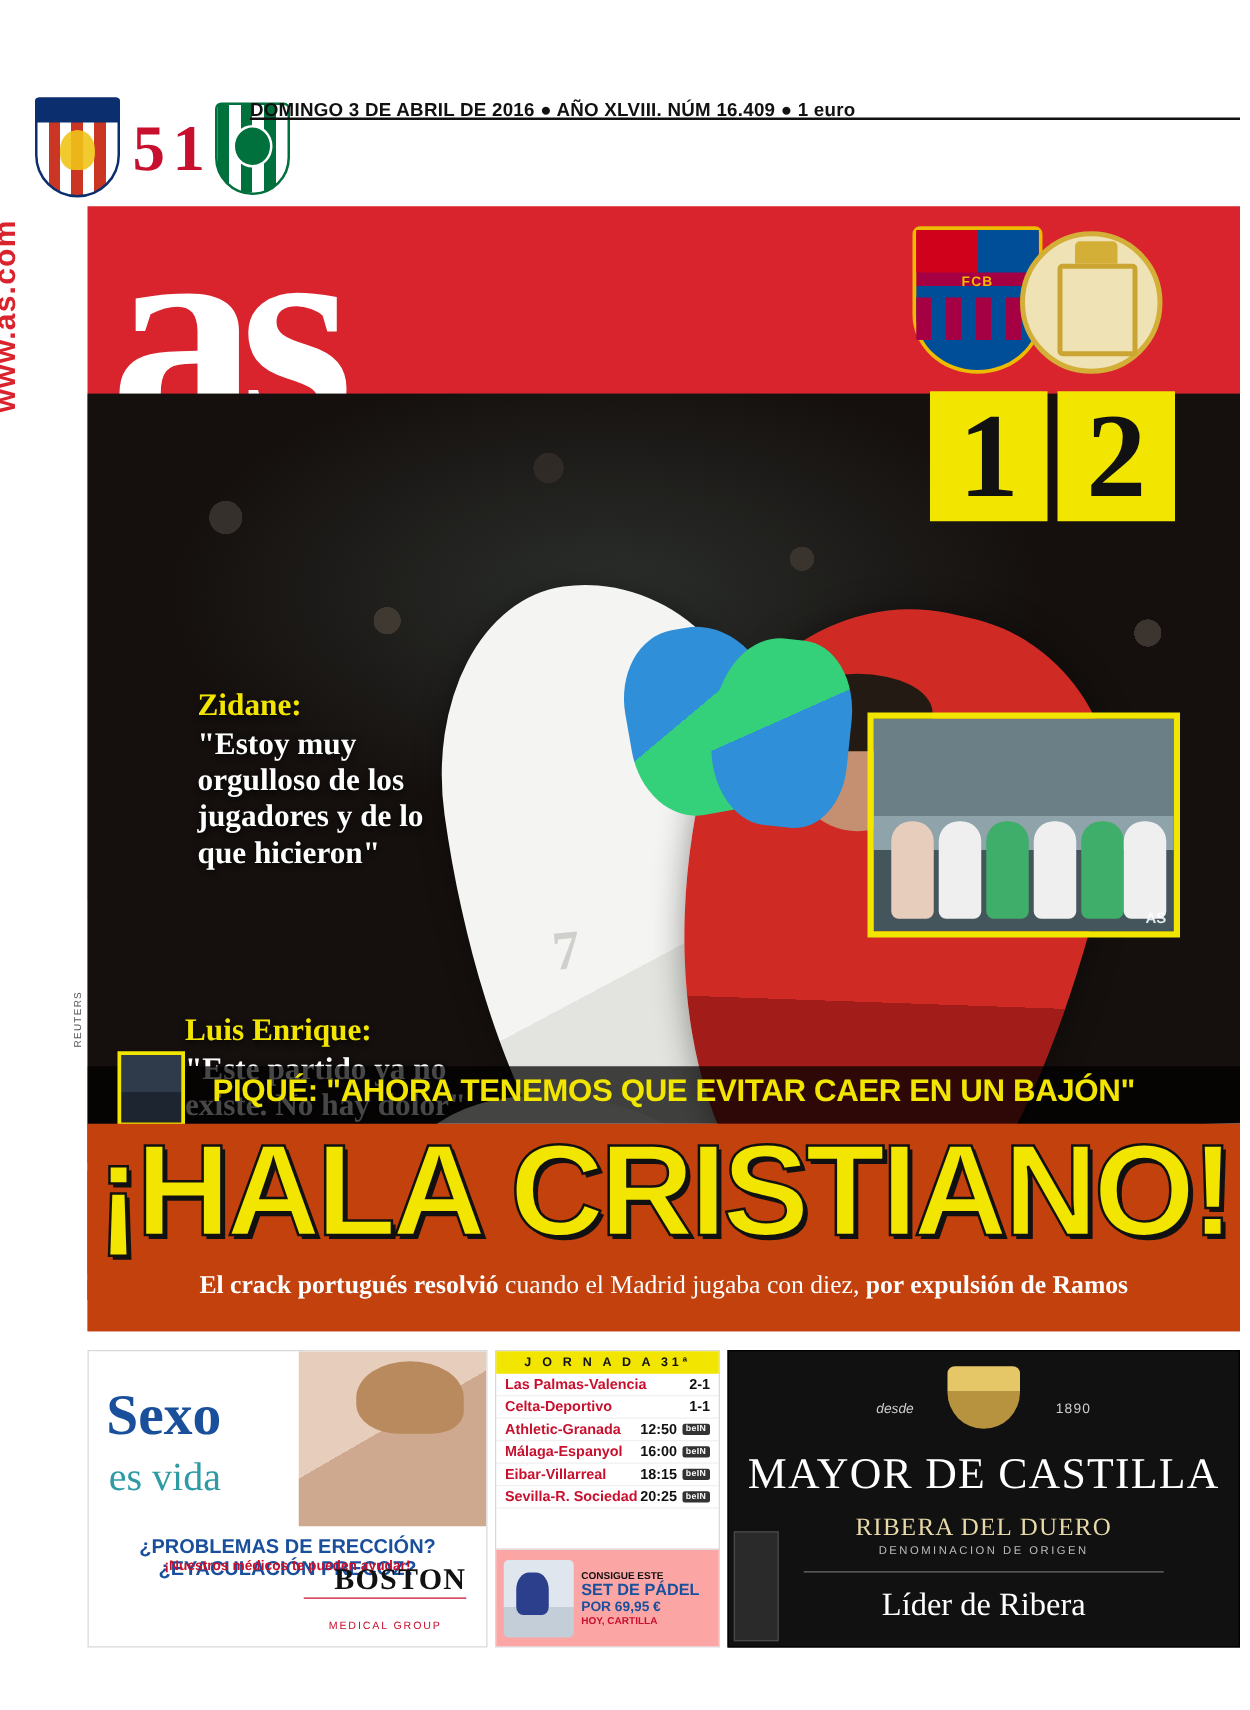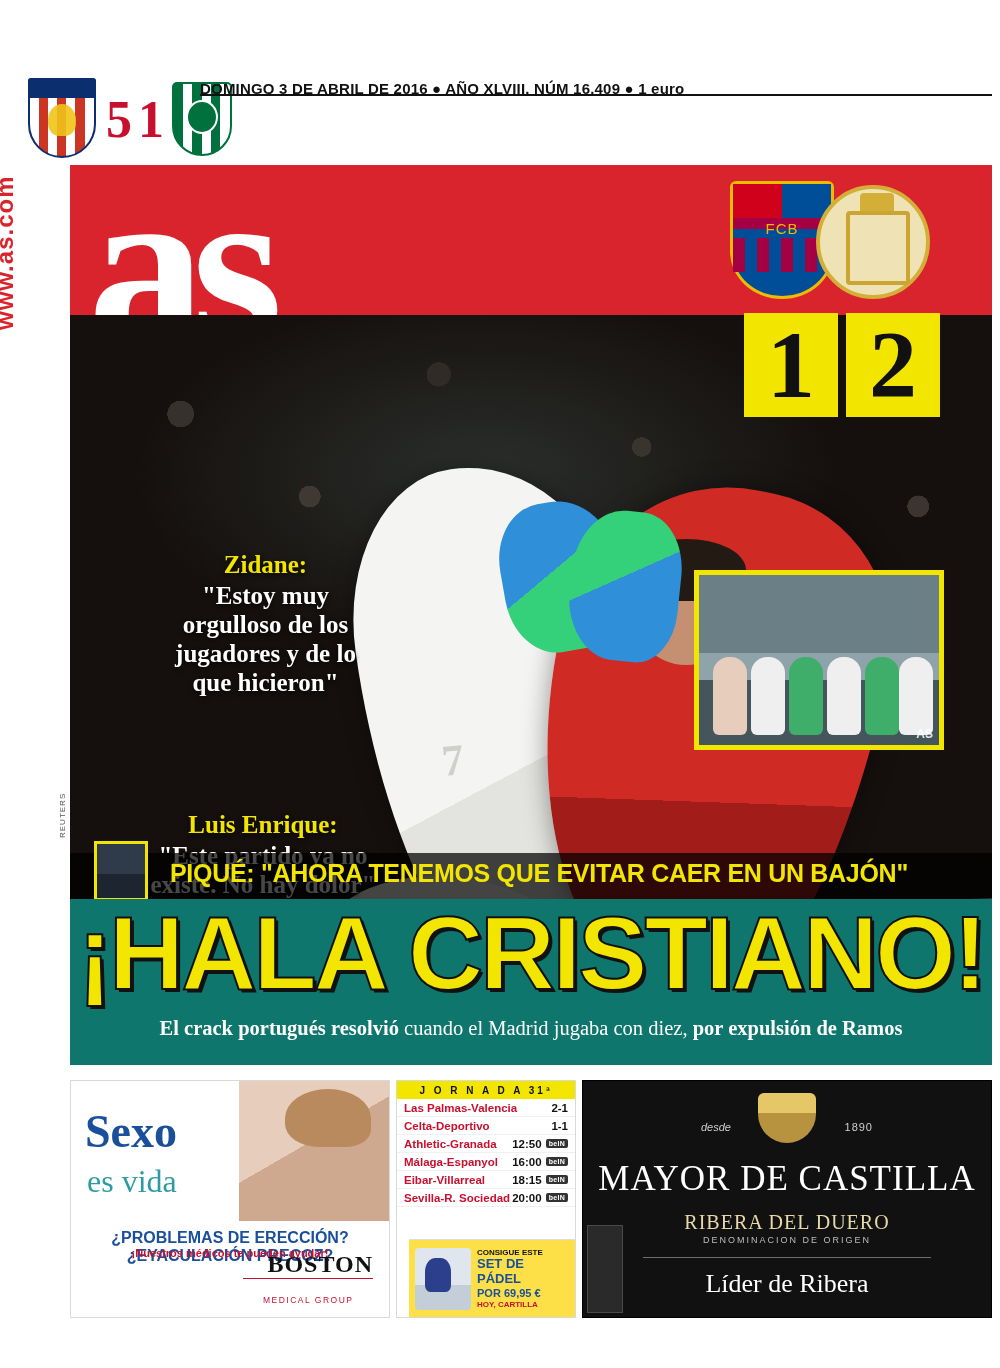--- a/index.html
+++ b/index.html
@@ -319,22 +319,22 @@
   }
   .fcb-top {
     position: absolute;
     left: 0; top: 0; right: 0; height: 34px;
     background: linear-gradient(90deg, #d0021b 0 50%, #004d98 50% 100%);
   }
   .fcb-label {
     position: absolute;
     left: 0; right: 0; top: 36px;
     text-align: center;
-    font-size: 15px;
-    font-weight: 400;
+    font-size: 11px;
+    font-weight: 700;
     color: #edbb00;
     letter-spacing: 1px;
   }
   .fcb-stripes {
     position: absolute;
     left: 0; right: 0; top: 54px; height: 34px;
     background: repeating-linear-gradient(90deg, #a50044 0 12px, #004d98 12px 24px);
   }
   .rmd {
     position: absolute;
@@ -381,21 +381,20 @@
     color: #111;
   }
 
   
   .quote {
     position: absolute;
     color: #ffffff;
     font-family: "Liberation Serif", serif;
     font-weight: 700;
     line-height: 1.16;
-    text-align: center;
   }
   .quote .who {
     color: #f2e500;
     display: block;
     font-size: 25px;
     margin-bottom: 2px;
   }
   .quote .txt { font-size: 25px; display: block; }
 
   .quote-zidane {
@@ -467,21 +466,21 @@
     font-size: 25px;
     letter-spacing: -0.3px;
     white-space: nowrap;
   }
 
   
   .hala-wrap {
     position: absolute;
     left: 0; top: 734px;
     width: 922px; height: 194px;
-    background: #0f766e;
+    background: #c2410c;
   }
   .hala {
     position: absolute;
     left: 0; top: 2px;
     width: 922px;
     text-align: center;
     font-family: "Liberation Sans", sans-serif;
     font-weight: 700;
     font-size: 104px;
     line-height: 1.0;
@@ -628,23 +627,23 @@
     display: inline-block;
     background: #333;
     color: #fff;
     font-size: 7px;
     padding: 1px 3px;
     border-radius: 2px;
     letter-spacing: 0.3px;
   }
   .padel {
     position: absolute;
-    left: 12px; right: 0; bottom: 0;
+    left: 0; right: 0; bottom: 0;
     height: 78px;
-    background: #fde047;
+    background: #fca5a5;
     border-top: 1px solid #ddd;
     display: flex;
     align-items: center;
     padding: 0 6px;
     box-sizing: border-box;
     gap: 6px;
     margin-top: 48px;
   }
   .padel-img {
     width: 56px; height: 62px;
@@ -879,21 +878,21 @@
       <div class="res-row">
         <span class="teams">Eibar-Villarreal</span>
         <span class="val">
           <span>18:15</span>
           <span class="tv-badge">beIN</span>
         </span>
       </div>
       <div class="res-row">
         <span class="teams">Sevilla-R. Sociedad</span>
         <span class="val">
-          <span>20:00</span>
+          <span>20:25</span>
           <span class="tv-badge">beIN</span>
         </span>
       </div>
 
       <div class="padel">
         <div class="padel-img"></div>
         <div class="padel-text">
           <div class="padel-1">CONSIGUE ESTE</div>
           <div class="padel-2">SET DE PÁDEL</div>
           <div class="padel-3">POR 69,95 €</div>

